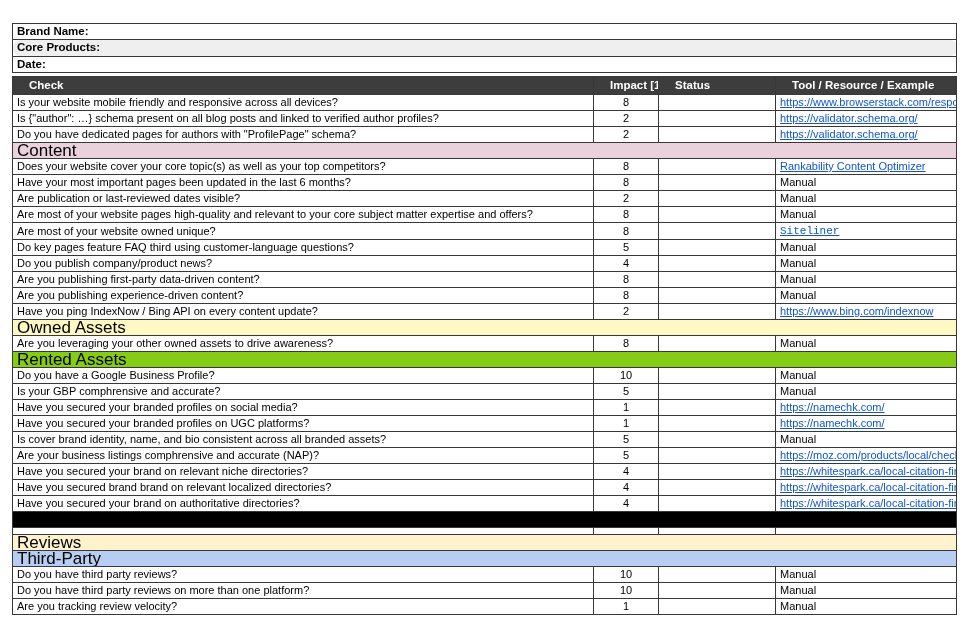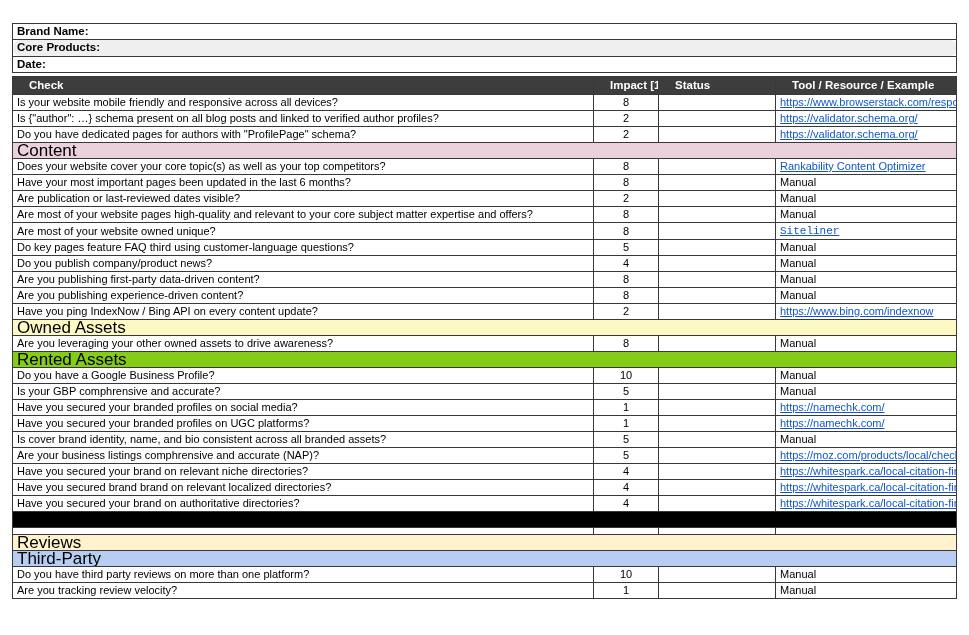--- a/index.html
+++ b/index.html
@@ -225,20 +225,26 @@
           <td class="spacer-cell"></td>
           <td class="spacer-cell"></td>
         </tr>
         <tr>
           <td colspan="4" class="section-cell" style="background: rgb(255, 242, 204);">Reviews</td>
         </tr>
         <tr>
           <td colspan="4" class="section-cell" style="background: rgb(183, 205, 241);">Third-Party</td>
         </tr>
         <tr>
+          <td>Do you have third party reviews?</td>
+          <td class="impact-cell">10</td>
+          <td></td>
+          <td>Manual</td>
+        </tr>
+        <tr>
           <td>Do you have third party reviews on more than one platform?</td>
           <td class="impact-cell">10</td>
           <td></td>
           <td>Manual</td>
         </tr>
         <tr>
           <td>Are you tracking review velocity?</td>
           <td class="impact-cell">1</td>
           <td></td>
           <td>Manual</td>

